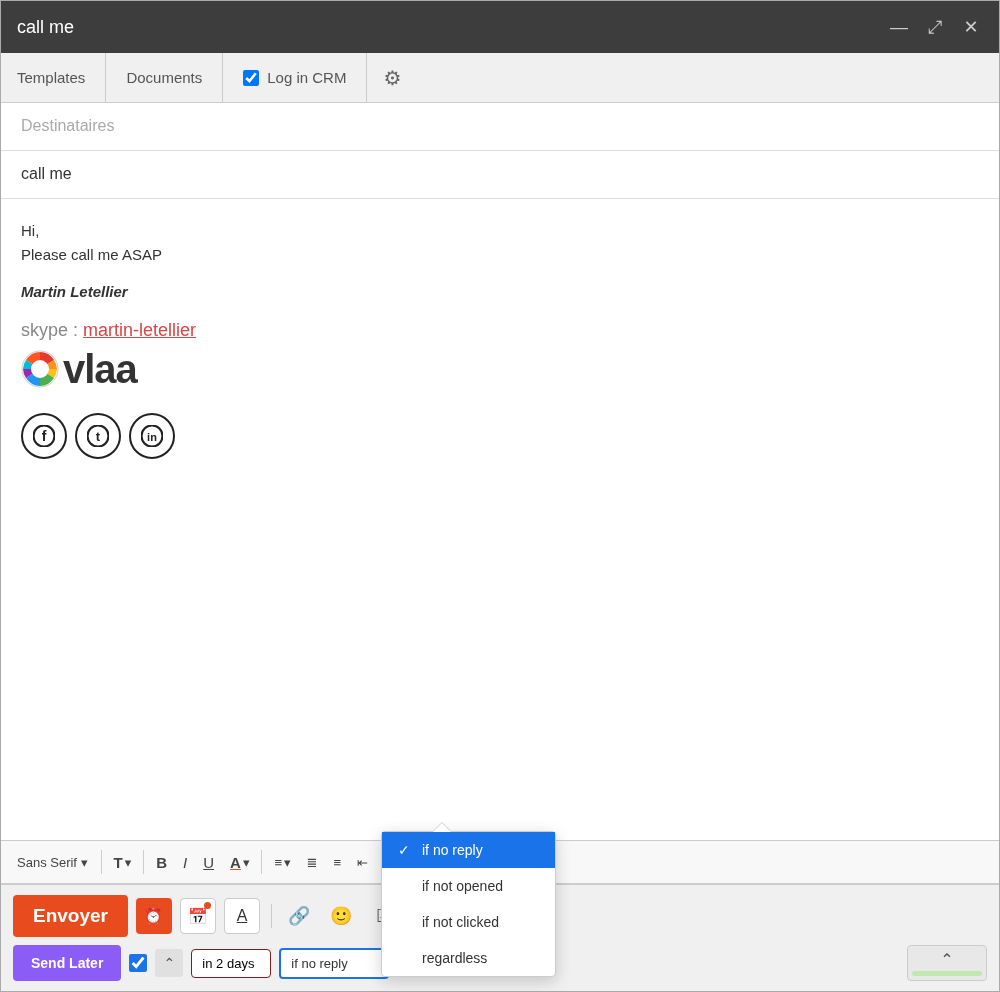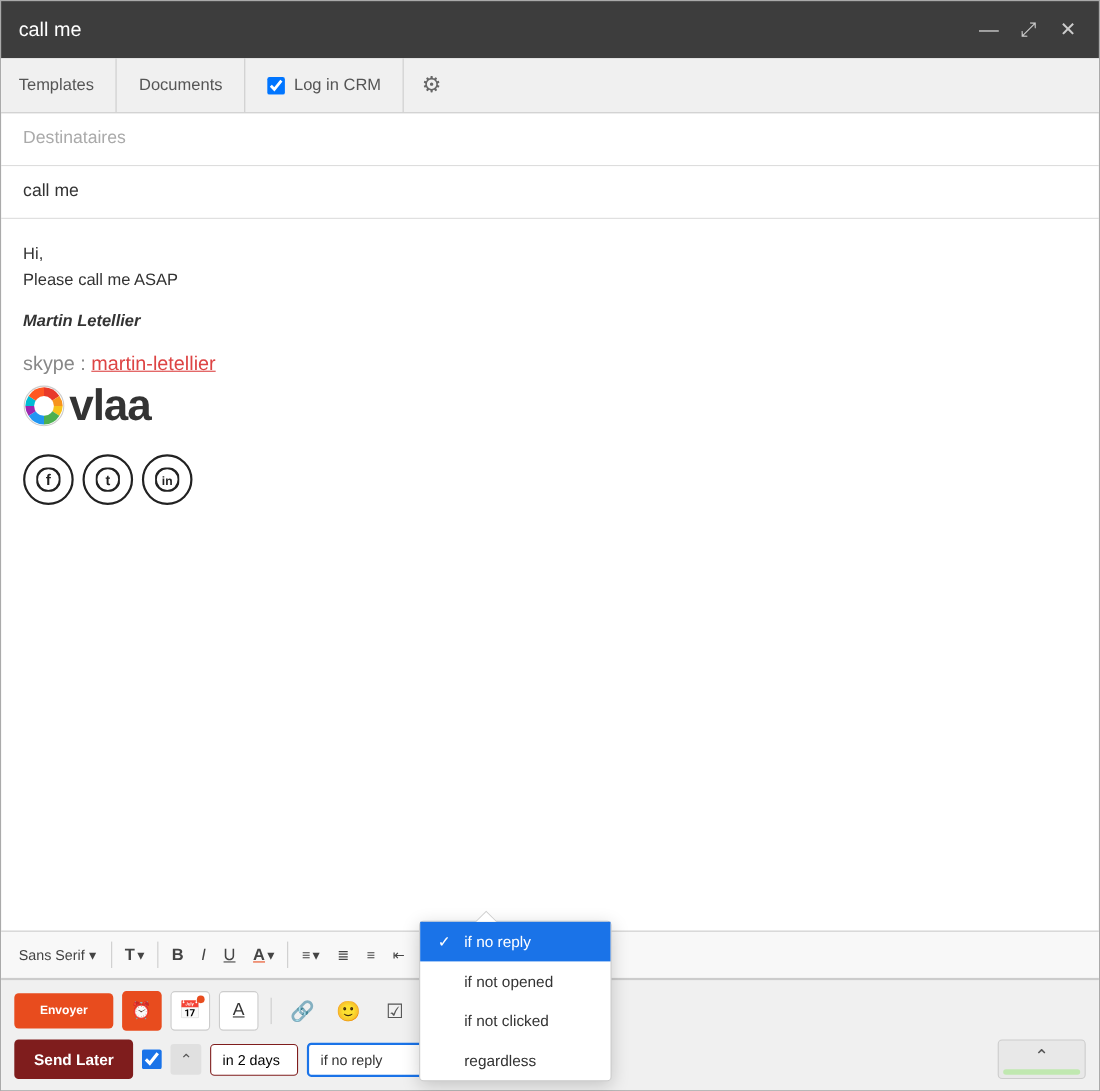--- a/index.html
+++ b/index.html
@@ -232,27 +232,27 @@
       display: flex;
       align-items: center;
       gap: 8px;
     }
     .btn-send {
       background: #e84c1e;
       color: #fff;
       border: none;
       border-radius: 4px;
       padding: 10px 20px;
-      font-size: 11px;
+      font-size: 19px;
       font-weight: bold;
       cursor: pointer;
       min-width: 90px;
     }
     .btn-send-later {
-      background: #7f1d1d;
+      background: #8b5cf6;
       color: #fff;
       border: none;
       border-radius: 4px;
       padding: 10px 18px;
       font-size: 14px;
       font-weight: bold;
       cursor: pointer;
       min-width: 100px;
     }
     .btn-icon {

